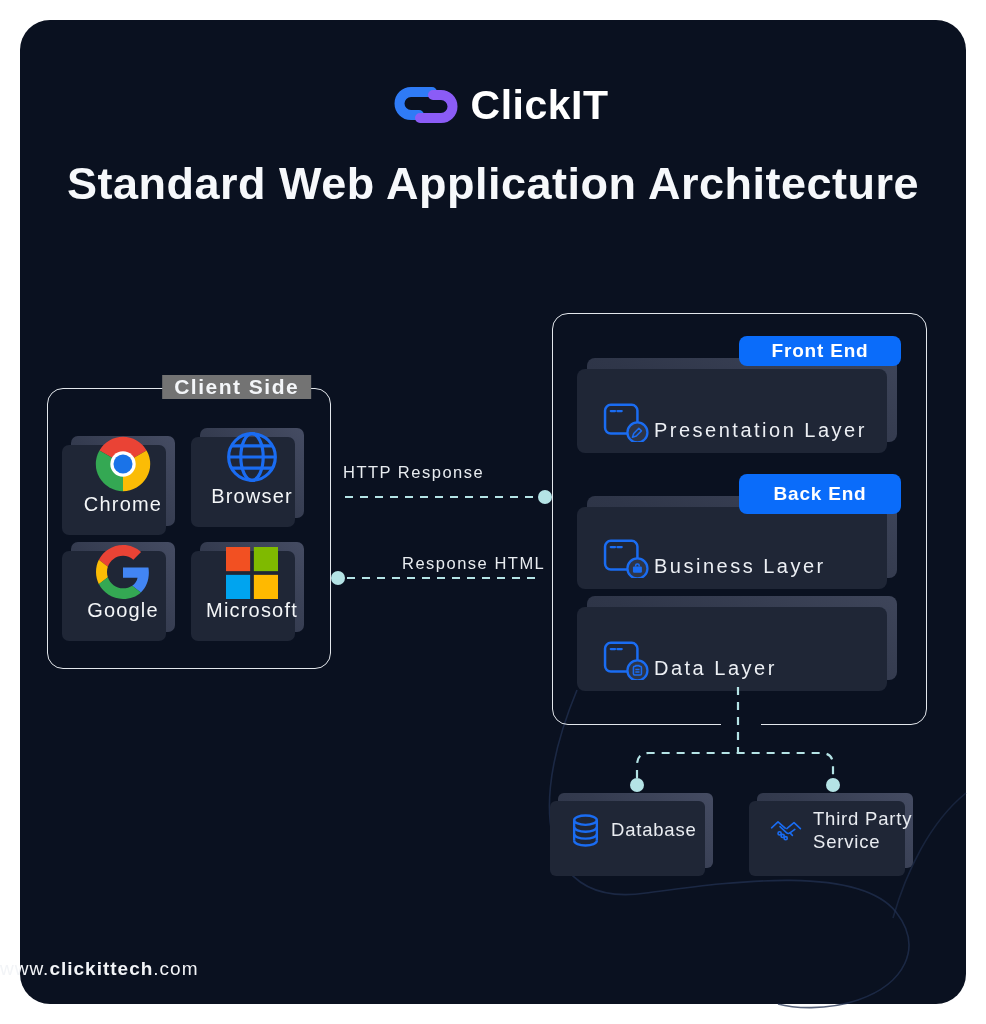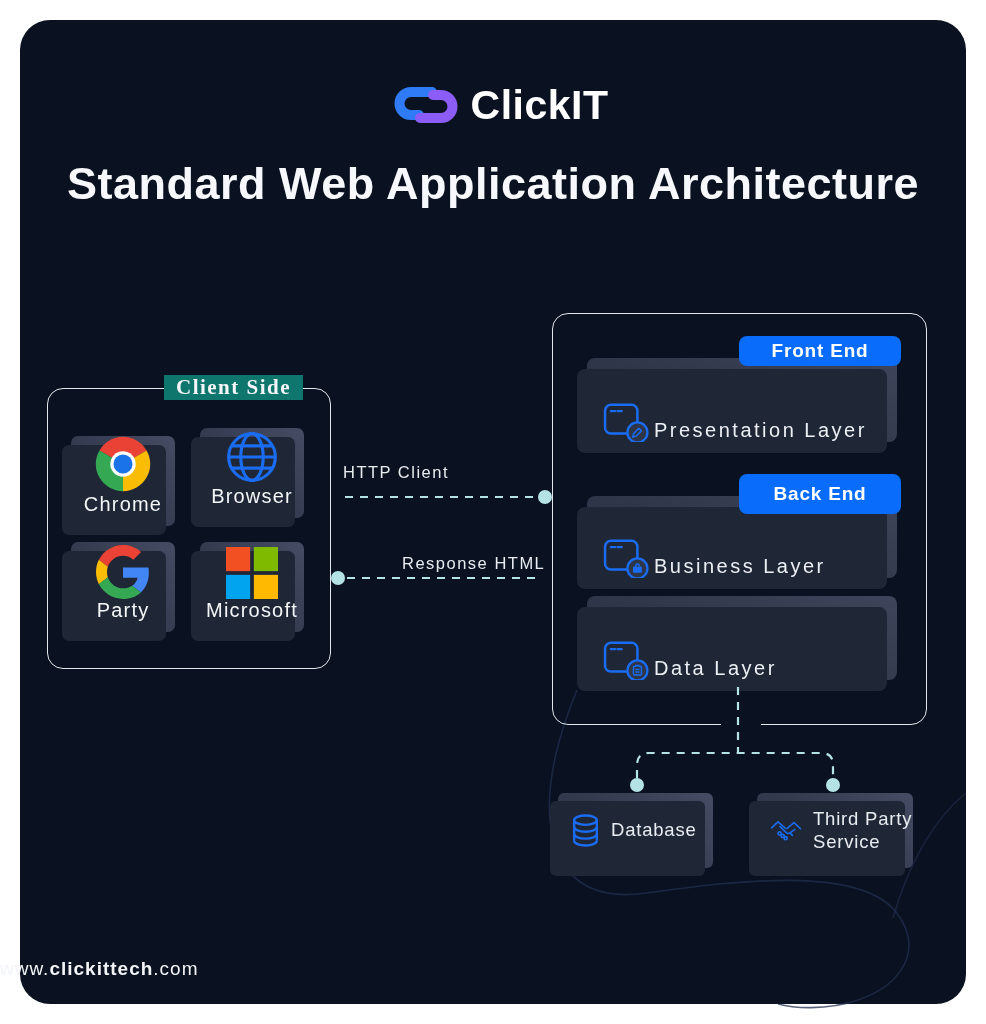--- a/index.html
+++ b/index.html
@@ -8,21 +8,21 @@
 
   
   .logo-row{position:absolute;left:8px;top:64px;width:100%;display:flex;justify-content:center;align-items:center;gap:13px;margin-top:16px;}
   .logo-text{color:#ffffff;font-size:41px;font-weight:700;letter-spacing:.5px;}
   .title{position:absolute;left:0;top:158px;width:100%;text-align:center;color:#f6f8fb;font-size:45px;font-weight:700;letter-spacing:.5px;}
 
   
   .outline-box{position:absolute;border:1.6px solid #e3e7ec;border-radius:16px;}
   .client-box{left:47px;top:388px;width:282px;height:279px;}
   .server-box{left:552px;top:313px;width:373px;height:410px;}
-  .client-label{position:absolute;left:50%;top:-14px;transform:translateX(-18%);background:#0f766e;padding:0 12px;color:#f4f6f9;font-size:21px;font-weight:700;letter-spacing:1.5px;white-space:nowrap;font-family:Liberation Serif, serif;}
+  .client-label{position:absolute;left:50%;top:-14px;transform:translateX(-18%);background:#737373;padding:0 12px;color:#f4f6f9;font-size:21px;font-weight:700;letter-spacing:1.5px;white-space:nowrap;}
 
   
   .card{position:absolute;border-radius:7px;background:linear-gradient(225deg,#454c63 0%,#343b4f 55%,#2c3346 100%);}
   .card::before{content:"";position:absolute;left:-9px;top:9px;width:100%;height:100%;background:#1f2636;border-radius:7px;z-index:-1;}
   .client-card{width:104px;height:90px;display:flex;flex-direction:column;align-items:center;justify-content:flex-end;padding-bottom:10px;box-sizing:border-box;}
   .client-card .icon-wrap{flex:1;display:flex;align-items:center;justify-content:center;padding-top:8px;}
   .client-card-label{color:#f4f6f8;font-size:20px;letter-spacing:1.2px;}
 
   .layer-card{width:310px;height:84px;display:flex;align-items:flex-end;gap:5px;padding-left:16px;box-sizing:border-box;border-radius:8px;background:linear-gradient(205deg,#3e455a 0%,#2f3649 60%,#2a3143 100%);}
   .layer-card::before{left:-10px;top:11px;border-radius:8px;}
@@ -99,36 +99,36 @@
 
   <div class="card client-card z2" style="left:71px;top:542px;">
     <span class="icon-wrap">
       <svg width="54" height="54" viewBox="0 0 48 48">
         <path fill="#ea4335" d="M24 9.5c3.54 0 6.71 1.22 9.21 3.6l6.85-6.85C35.9 2.38 30.47 0 24 0 14.62 0 6.51 5.38 2.56 13.22l7.98 6.19C12.43 13.72 17.74 9.5 24 9.5z"></path>
         <path fill="#4285f4" d="M46.98 24.55c0-1.57-.15-3.09-.38-4.55H24v9.02h12.94c-.58 2.96-2.26 5.48-4.78 7.18l7.73 6c4.51-4.18 7.09-10.36 7.09-17.65z"></path>
         <path fill="#fbbc05" d="M10.53 28.59c-.48-1.45-.76-2.99-.76-4.59s.27-3.14.76-4.59l-7.98-6.19C.92 16.46 0 20.12 0 24c0 3.88.92 7.54 2.56 10.78l7.97-6.19z"></path>
         <path fill="#34a853" d="M24 48c6.48 0 11.93-2.13 15.89-5.81l-7.73-6c-2.15 1.45-4.92 2.3-8.16 2.3-6.26 0-11.57-4.22-13.47-9.91l-7.98 6.19C6.51 42.62 14.62 48 24 48z"></path>
       </svg>
     </span>
-    <span class="client-card-label">Party</span>
+    <span class="client-card-label">Google</span>
   </div>
 
   <div class="card client-card z2" style="left:200px;top:542px;justify-content:flex-end;">
     <span class="icon-wrap">
       <svg width="52" height="52" viewBox="0 0 56 56">
         <rect x="0" y="0" width="26" height="26" fill="#f25022"></rect>
         <rect x="30" y="0" width="26" height="26" fill="#7fba00"></rect>
         <rect x="0" y="30" width="26" height="26" fill="#00a4ef"></rect>
         <rect x="30" y="30" width="26" height="26" fill="#ffb900"></rect>
       </svg>
     </span>
     <span class="client-card-label">Microsoft</span>
   </div>
 
-  <span class="conn-label" style="left:343px;top:463px;">HTTP Client</span>
+  <span class="conn-label" style="left:343px;top:463px;">HTTP Response</span>
   <span class="conn-label" style="left:402px;top:554px;">Response HTML</span>
 
   <div class="outline-box server-box z1"></div>
 
   <div class="badge" style="left:739px;top:336px;">Front End</div>
 
   <div class="card layer-card z2" style="left:587px;top:358px;">
     <svg width="46" height="40" viewBox="0 0 48 42">
       <rect x="2" y="3" width="34" height="30" rx="6" stroke="#1a6cf2" stroke-width="2.6" fill="none"></rect>
       <path d="M8 9.5 h4.5 M15 9.5 h4.5" stroke="#1a6cf2" stroke-width="2.4" stroke-linecap="round"></path>

